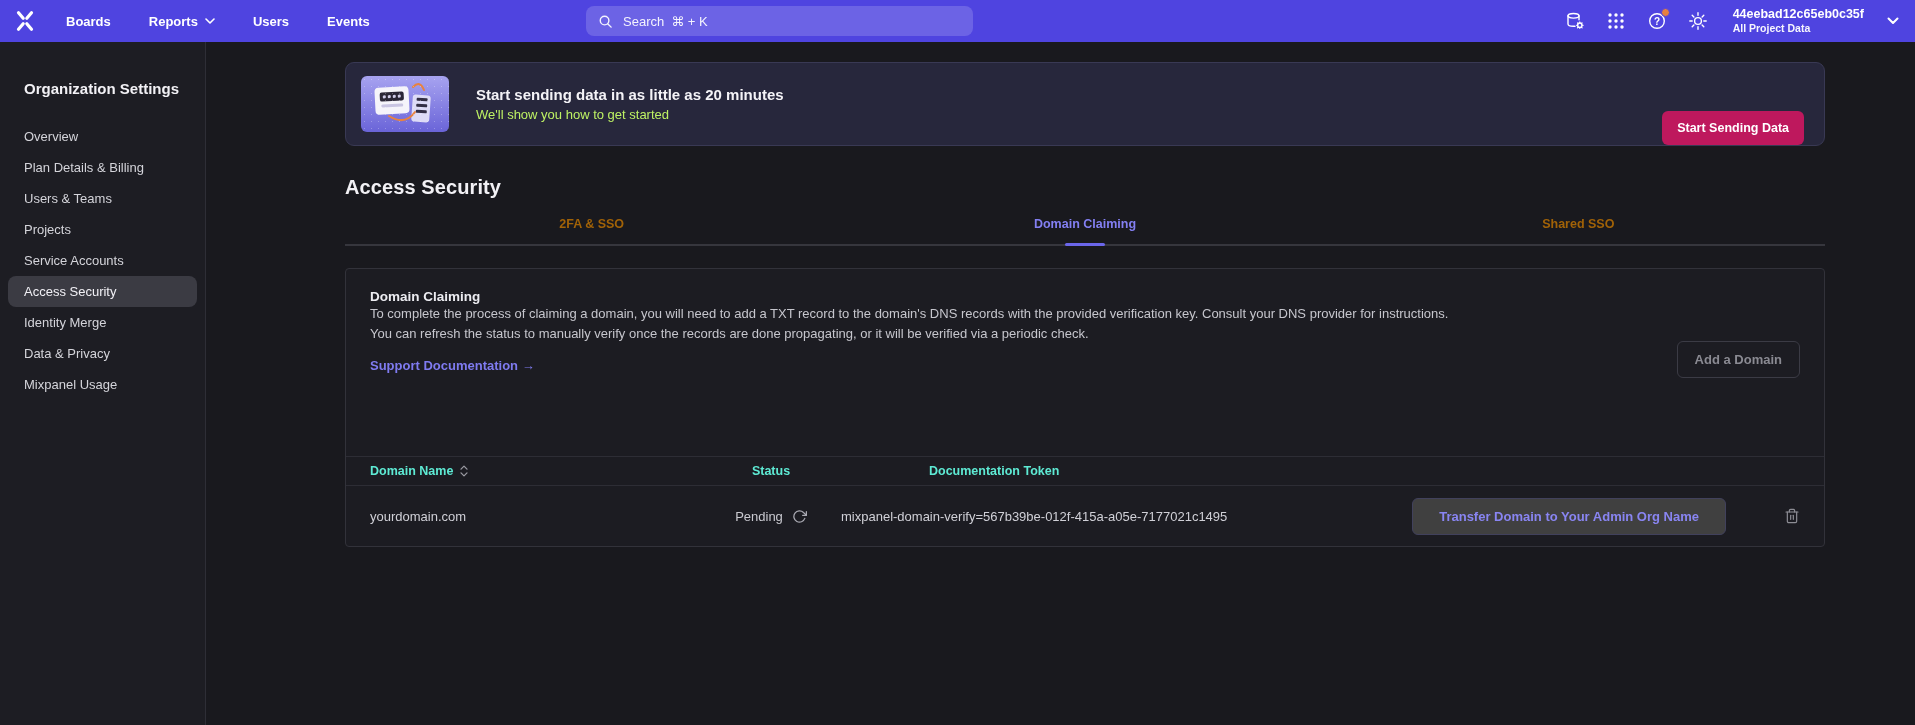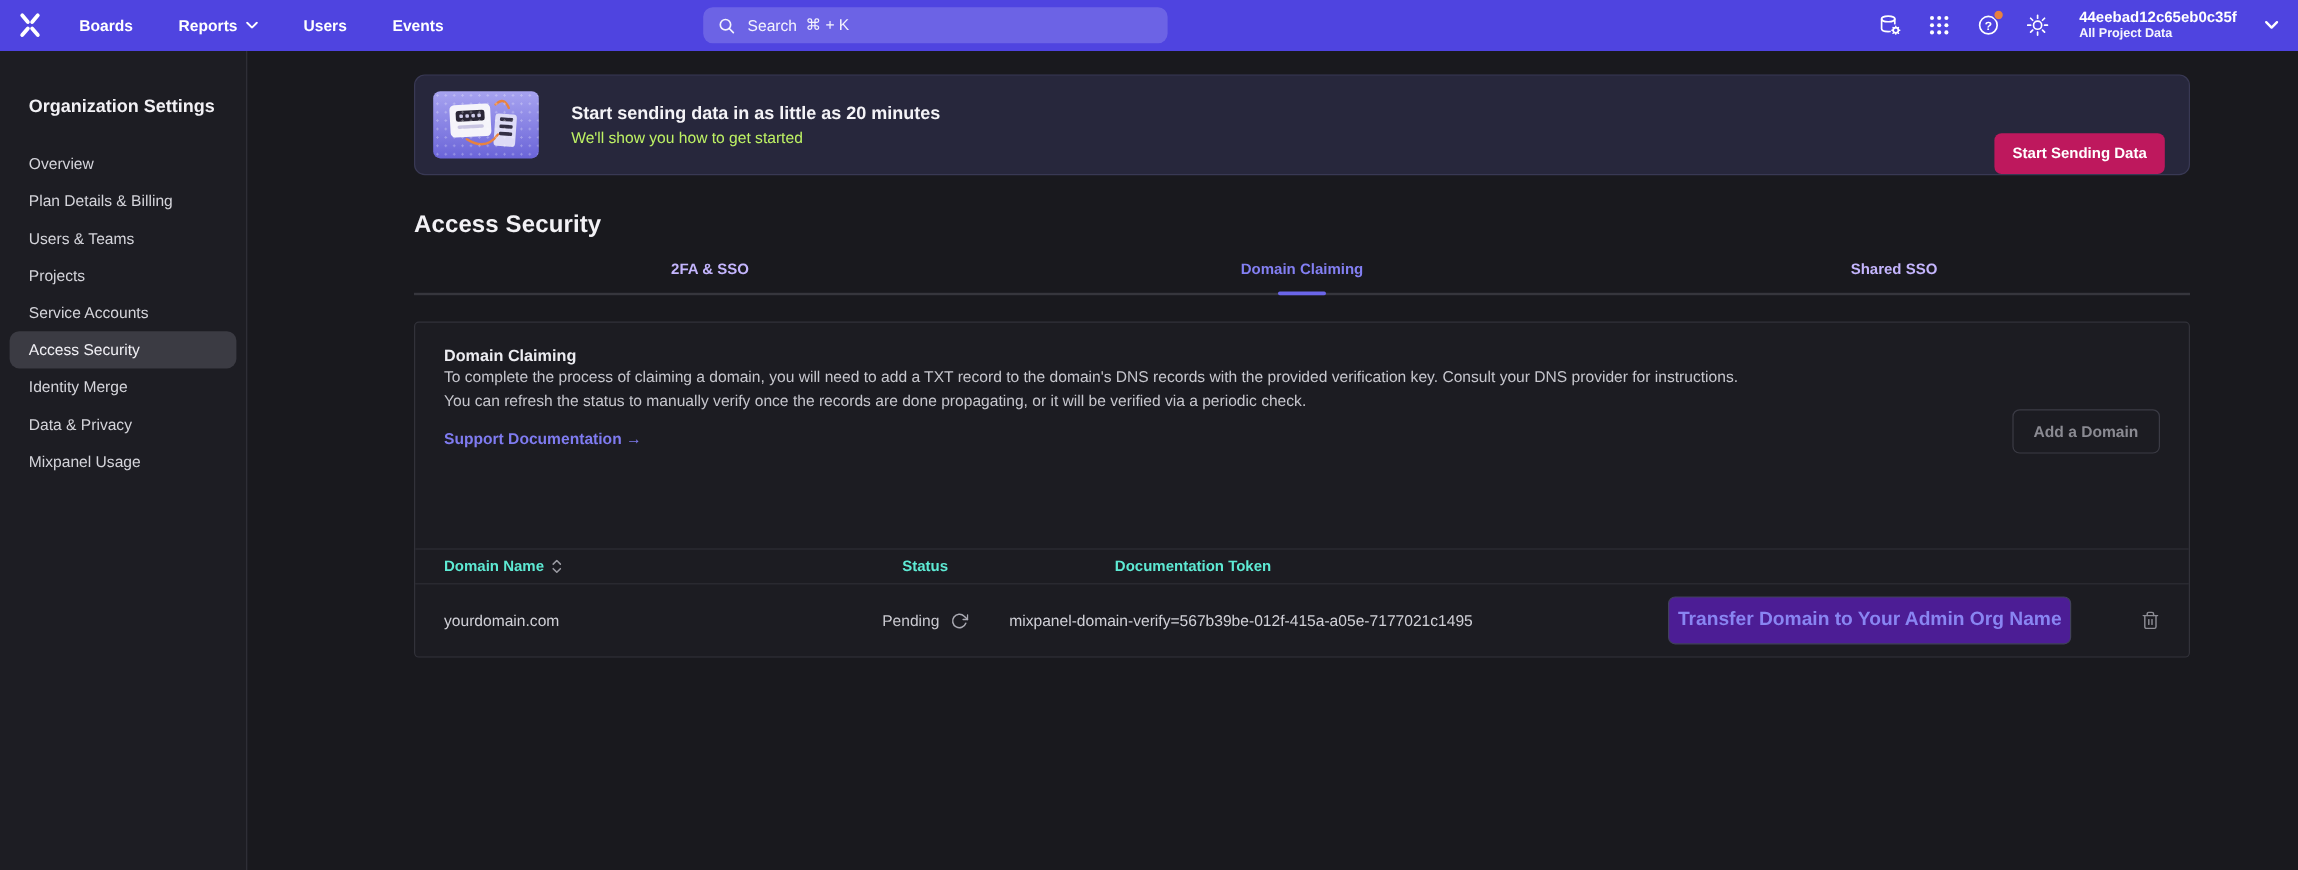--- a/index.html
+++ b/index.html
@@ -80,21 +80,21 @@
   .banner-sub { font-size:13px; color:#bef264; margin-top:4px; }
   .banner-btn {
     position:absolute; right:20px; top:24px;
     background:#be185d; color:#fff; border:none; border-radius:6px;
     font-family:inherit; font-size:12.5px; font-weight:700; padding:10px 15px; cursor:pointer;margin-top:24px;
   }
 
   .page-title { margin:30px 0 0; font-size:20px; font-weight:700; color:#f2f1f5; letter-spacing:.1px; }
 
   .tabs { display:flex; margin-top:18px; border-bottom:2px solid #36363d; }
-  .tab { flex:1; text-align:center; padding-bottom:13px; font-size:12.5px; font-weight:700; color:#c4b5fd; position:relative; cursor:pointer; }
+  .tab { flex:1; text-align:center; padding-bottom:13px; font-size:12.5px; font-weight:700; color:#a16207; position:relative; cursor:pointer; }
   .tab.active { color:#837ff2; }
   .tab-underline { display:none; position:absolute; left:50%; transform:translateX(-50%); bottom:-2px; width:40px; height:3px; border-radius:3px; background:#6b66ea; }
   .tab.active .tab-underline { display:block; }
 
   .card {
     position:relative; margin-top:22px;
     border:1px solid #32323a; border-radius:4px; background:#1c1c22;
     padding:20px 24px 0;
   }
   .card-title { font-size:13.5px; font-weight:700; color:#ececf1; }
@@ -115,22 +115,22 @@
   }
   .th-domain { display:flex; align-items:center; gap:7px; }
   .sort-icon { width:8px; height:12px; display:block; color:#9a9aa2; cursor:pointer; }
   .th-status { text-align:center; }
   .th-token { padding-left:88px; }
   .t-row { height:60px; font-size:13px; color:#d0d0d7; }
   .cell-status { display:flex; align-items:center; justify-content:center; gap:9px; color:#c9c9d0; }
   .refresh-icon { width:15px; height:15px; display:block; color:#a9a9b2; cursor:pointer; }
   .cell-actions { display:flex; align-items:center; gap:58px; justify-self:end; }
   .transfer-btn {
-    background:#4c1d95; border:1px solid #41415c; border-radius:6px;
-    color:#8985f2; font-family:inherit; font-size:16px; font-weight:700; padding:10px 7px; cursor:pointer; white-space:nowrap;
+    background:#404040; border:1px solid #41415c; border-radius:6px;
+    color:#8985f2; font-family:inherit; font-size:13px; font-weight:700; padding:10px 26px; cursor:pointer; white-space:nowrap;
   }
   .trash-btn { background:none; border:none; padding:0; cursor:pointer; color:#8d8d95; }
   .trash-btn svg { width:16px; height:16px; display:block; }
 </style>
 </head>
 <body>
 
 <nav class="topnav">
   <svg class="logo" viewBox="0 0 24 24" fill="none" stroke="#fff" stroke-width="3.2" stroke-linecap="round">
     <path d="M5.5 3.8 L10.2 9.3"></path>

